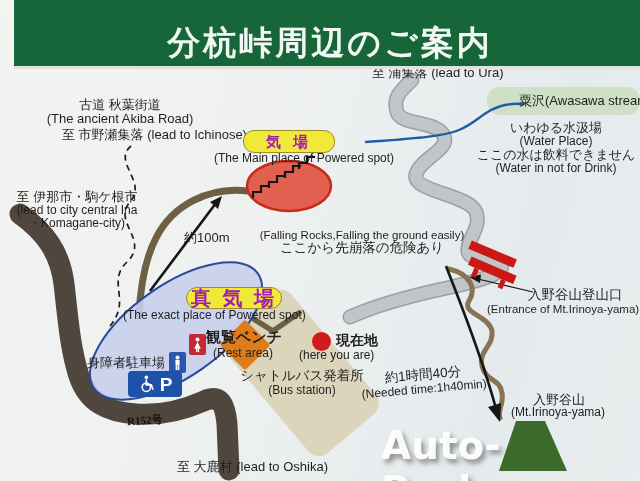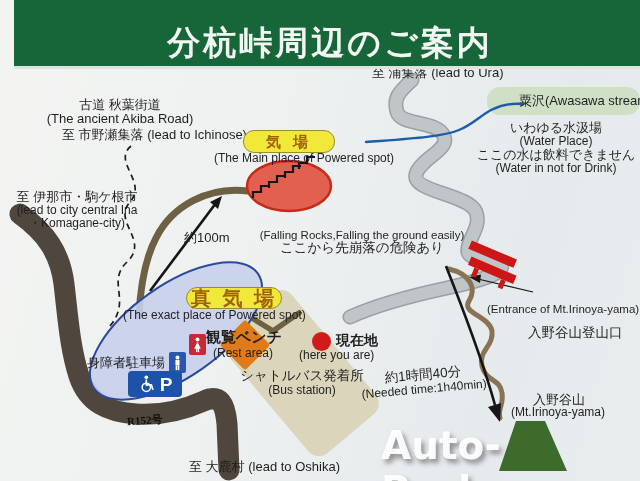--- a/index.html
+++ b/index.html
@@ -10,21 +10,21 @@
           background:var(--header-green);border-bottom:3px solid #dfe3e0;
           display:flex;align-items:flex-end;justify-content:center;}
   .header h1{margin:0;color:#f3f7f3;font-size:33px;font-weight:bold;letter-spacing:3px;}
   .mapsvg{position:absolute;left:0;top:0;z-index:1;}
   .lbl{position:absolute;z-index:3;color:var(--ink);font-size:13px;line-height:1.08;white-space:nowrap;}
   .c{text-align:center;white-space:normal;}
   .c div{white-space:nowrap;}
   .en{font-size:12px;}
   .sm{font-size:11.5px;}
   .pill{position:absolute;z-index:3;background:var(--pill-yellow);border:1.5px solid var(--pill-border);
-        border-radius:11px;color:#a16207;font-weight:bold;text-align:center;}
+        border-radius:11px;color:#a21caf;font-weight:bold;text-align:center;}
   .dot{position:absolute;z-index:3;width:19px;height:19px;border-radius:50%;background:var(--dot-red);}
   .diamond{position:absolute;z-index:2;width:36px;height:36px;background:var(--diamond-orange);
            transform:rotate(45deg);border-radius:3px;}
   .icon-sq{position:absolute;z-index:3;width:17px;height:21px;border-radius:2px;
            display:flex;align-items:center;justify-content:center;}
   .park{position:absolute;z-index:3;width:54px;height:26px;border-radius:4px;background:var(--parking-blue);
         display:flex;align-items:center;justify-content:center;gap:2px;}
   .park .pletter{color:#fff;font-weight:bold;font-size:19px;line-height:1;}
   .r152{position:absolute;z-index:3;font-family:"Liberation Serif","DejaVu Serif",serif;
         font-weight:bold;font-size:11px;color:#14100c;transform:rotate(-4deg);}
@@ -174,23 +174,23 @@
   <div class="lbl c" style="left:228px;top:369px;width:148px;">
     <div style="font-size:13.5px;">シャトルバス発着所</div>
     <div class="en">(Bus station)</div>
   </div>
 
   <div class="lbl c" style="left:356px;top:368px;width:135px;transform:rotate(-5deg);">
     <div style="font-size:13.5px;">約1時間40分</div>
     <div class="en">(Needed time:1h40min)</div>
   </div>
 
-  <div class="lbl" style="left:528px;top:288px;font-size:13.5px;margin-top:38px;">入野谷山登山口</div>
+  <div class="lbl" style="left:528px;top:288px;font-size:13.5px;">入野谷山登山口</div>
   <div class="lbl sm" style="left:487px;top:303px;">(Entrance of Mt.Irinoya-yama)</div>
 
   <div class="lbl" style="left:533px;top:393px;font-family:Liberation Serif, serif;">入野谷山</div>
   <div class="lbl en" style="left:511px;top:406px;">(Mt.Irinoya-yama)</div>
 
   <div class="r152" style="left:127px;top:413px;">R152号</div>
-  <div class="lbl" style="left:177px;top:460px;margin-left:12px;">至 大鹿村 (lead to Oshika)</div>
+  <div class="lbl" style="left:177px;top:460px;">至 大鹿村 (lead to Oshika)</div>
 
   <div class="watermark">Auto-Packer</div>
 </div>
 
 </body></html>

